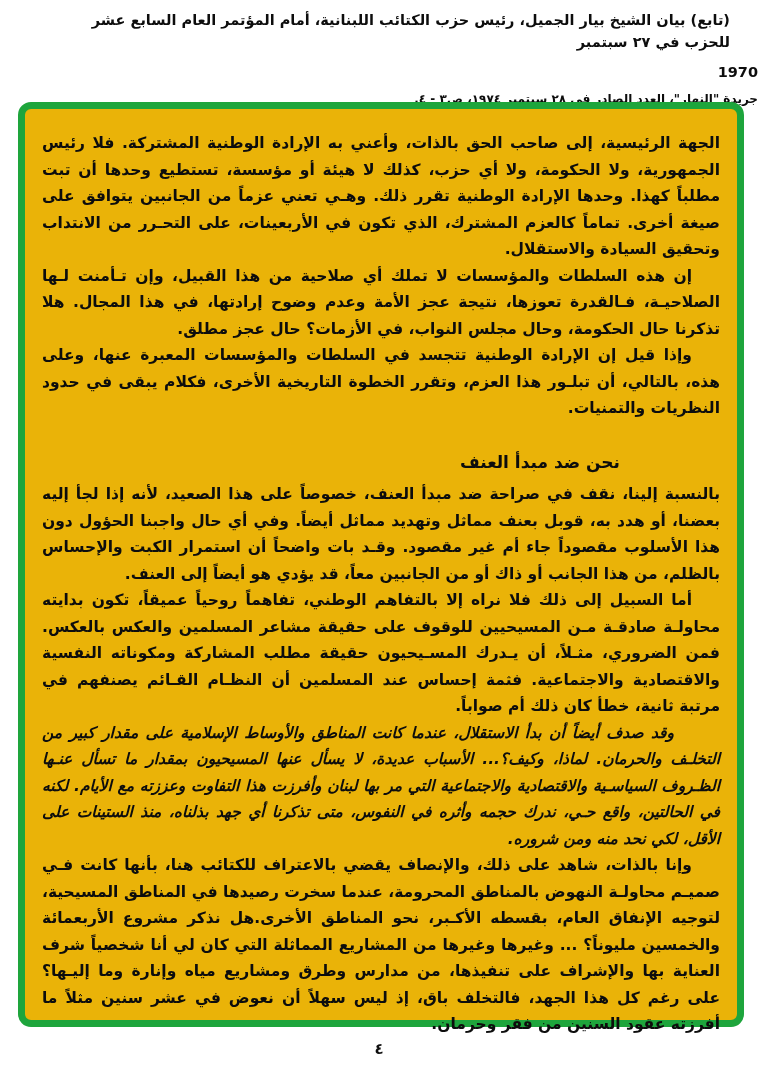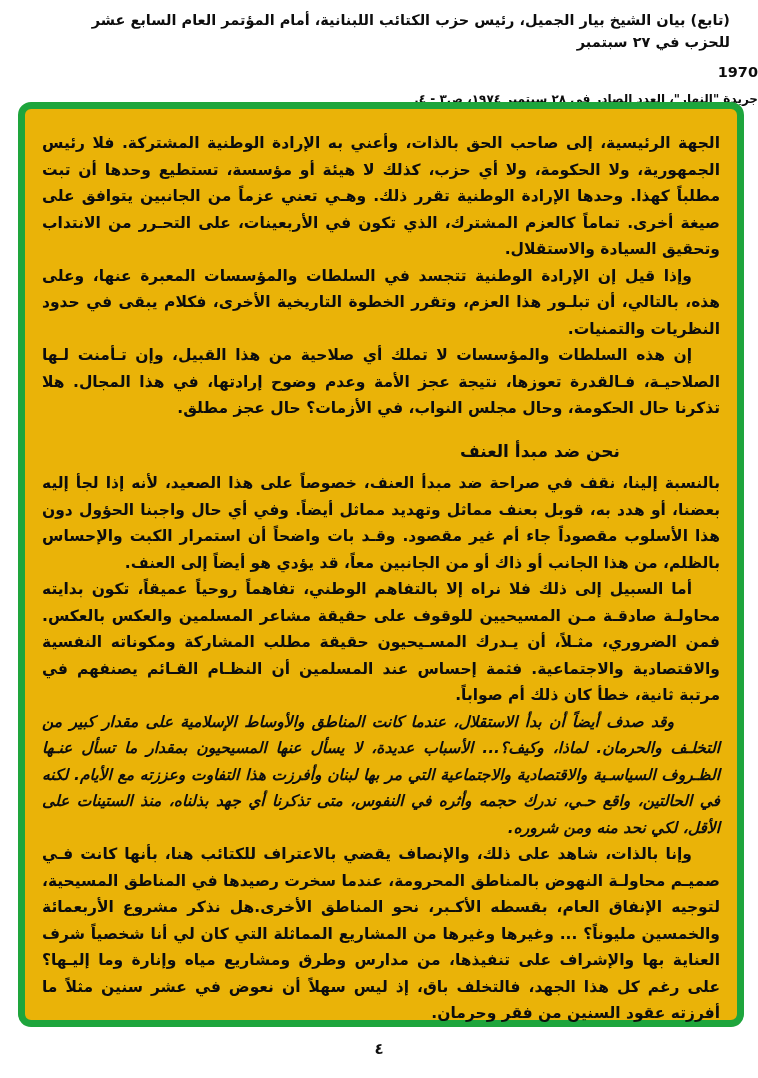--- a/index.html
+++ b/index.html
@@ -69,21 +69,21 @@
   }
   .body-text p.indent    { text-indent: 28px; }
   .body-text p.indent-lg { text-indent: 46px; font-style: italic; }
 
   .section-heading {
     direction: rtl;
     text-align: right;
     padding-right: 100px;
     font-size: 17px;
     font-weight: bold;
-    margin: 16px 0 6px 0;
+    margin: 27px 0 6px 0;
     color: #0d0d0d;
   }
 
   
   .page-number {
     position: absolute;
     top: 1040px;
     left: 0;
     right: 0;
     text-align: center;
@@ -99,22 +99,22 @@
 
   <div class="doc-header" style="color: rgb(13, 13, 13);">
     <div class="line1">(تابع) بيان الشيخ بيار الجميل، رئيس حزب الكتائب اللبنانية، أمام المؤتمر العام السابع عشر للحزب في ٢٧ سبتمبر</div>
     <div class="line2">1970</div>
     <div class="line3">جريدة "النهار"، العدد الصادر في ٢٨ سبتمبر ١٩٧٤، ص٣ - ٤.</div>
   </div>
 
   <div class="green-box" style="border-color: rgb(30, 165, 60);">
     <div class="body-text" style="color: rgb(13, 13, 13);">
       <p>الجهة الرئيسية، إلى صاحب الحق بالذات، وأعني به الإرادة الوطنية المشتركة. فلا رئيس الجمهورية، ولا الحكومة، ولا أي حزب، كذلك لا هيئة أو مؤسسة، تستطيع وحدها أن تبت مطلباً كهذا. وحدها الإرادة الوطنية تقرر ذلك. وهـي تعني عزماً من الجانبين يتوافق على صيغة أخرى. تماماً كالعزم المشترك، الذي تكون في الأربعينات، على التحـرر من الانتداب وتحقيق السيادة والاستقلال.</p>
+      <p class="indent">إن هذه السلطات والمؤسسات لا تملك أي صلاحية من هذا القبيل، وإن تـأمنت لـها الصلاحيـة، فـالقدرة تعوزها، نتيجة عجز الأمة وعدم وضوح إرادتها، في هذا المجال. هلا تذكرنا حال الحكومة، وحال مجلس النواب، في الأزمات؟ حال عجز مطلق.</p>
       <p class="indent">وإذا قيل إن الإرادة الوطنية تتجسد في السلطات والمؤسسات المعبرة عنها، وعلى هذه، بالتالي، أن تبلـور هذا العزم، وتقرر الخطوة التاريخية الأخرى، فكلام يبقى في حدود النظريات والتمنيات.</p>
-      <p class="indent">إن هذه السلطات والمؤسسات لا تملك أي صلاحية من هذا القبيل، وإن تـأمنت لـها الصلاحيـة، فـالقدرة تعوزها، نتيجة عجز الأمة وعدم وضوح إرادتها، في هذا المجال. هلا تذكرنا حال الحكومة، وحال مجلس النواب، في الأزمات؟ حال عجز مطلق.</p>
 
       <div class="section-heading" style="color: rgb(13, 13, 13);">نحن ضد مبدأ العنف</div>
 
       <p>بالنسبة إلينا، نقف في صراحة ضد مبدأ العنف، خصوصاً على هذا الصعيد، لأنه إذا لجأ إليه بعضنا، أو هدد به، قوبل بعنف مماثل وتهديد مماثل أيضاً. وفي أي حال واجبنا الحؤول دون هذا الأسلوب مقصوداً جاء أم غير مقصود. وقـد بات واضحاً أن استمرار الكبت والإحساس بالظلم، من هذا الجانب أو ذاك أو من الجانبين معاً، قد يؤدي هو أيضاً إلى العنف.</p>
       <p class="indent">أما السبيل إلى ذلك فلا نراه إلا بالتفاهم الوطني، تفاهماً روحياً عميقاً، تكون بدايته محاولـة صادقـة مـن المسيحيين للوقوف على حقيقة مشاعر المسلمين والعكس بالعكس. فمن الضروري، مثـلاً، أن يـدرك المسـيحيون حقيقة مطلب المشاركة ومكوناته النفسية والاقتصادية والاجتماعية. فثمة إحساس عند المسلمين أن النظـام القـائم يصنفهم في مرتبة ثانية، خطأ كان ذلك أم صواباً.</p>
       <p class="indent-lg">وقد صدف أيضاً أن بدأ الاستقلال، عندما كانت المناطق والأوساط الإسلامية على مقدار كبير من التخلـف والحرمان. لماذا، وكيف؟... الأسباب عديدة، لا يسأل عنها المسيحيون بمقدار ما تسأل عنـها الظـروف السياسـية والاقتصادية والاجتماعية التي مر بها لبنان وأفرزت هذا التفاوت وعززته مع الأيام. لكنه في الحالتين، واقع حـي، ندرك حجمه وأثره في النفوس، متى تذكرنا أي جهد بذلناه، منذ الستينات على الأقل، لكي نحد منه ومن شروره.</p>
       <p class="indent">وإنا بالذات، شاهد على ذلك، والإنصاف يقضي بالاعتراف للكتائب هنا، بأنها كانت فـي صميـم محاولـة النهوض بالمناطق المحرومة، عندما سخرت رصيدها في المناطق المسيحية، لتوجيه الإنفاق العام، بقسطه الأكـبر، نحو المناطق الأخرى.هل نذكر مشروع الأربعمائة والخمسين مليوناً؟ ... وغيرها وغيرها من المشاريع المماثلة التي كان لي أنا شخصياً شرف العناية بها والإشراف على تنفيذها، من مدارس وطرق ومشاريع مياه وإنارة وما إليـها؟ على رغم كل هذا الجهد، فالتخلف باق، إذ ليس سهلاً أن نعوض في عشر سنين مثلاً ما أفرزته عقود السنين من فقر وحرمان.</p>
     </div>
   </div>
 

